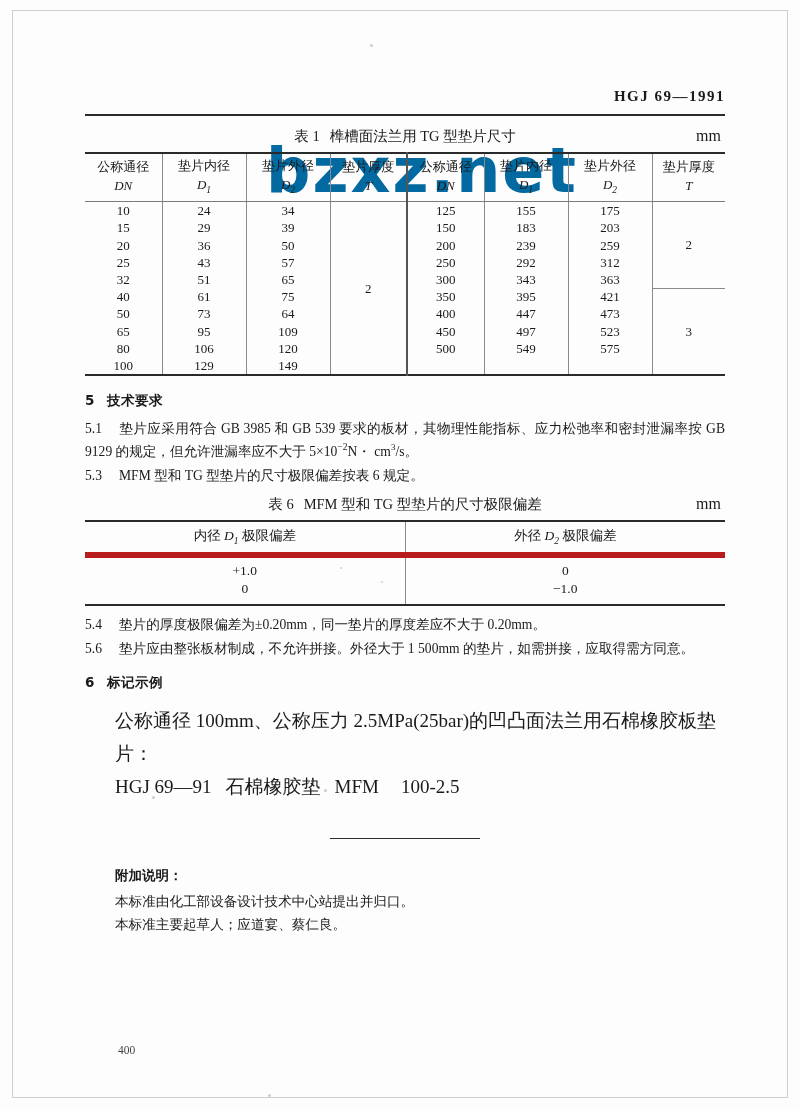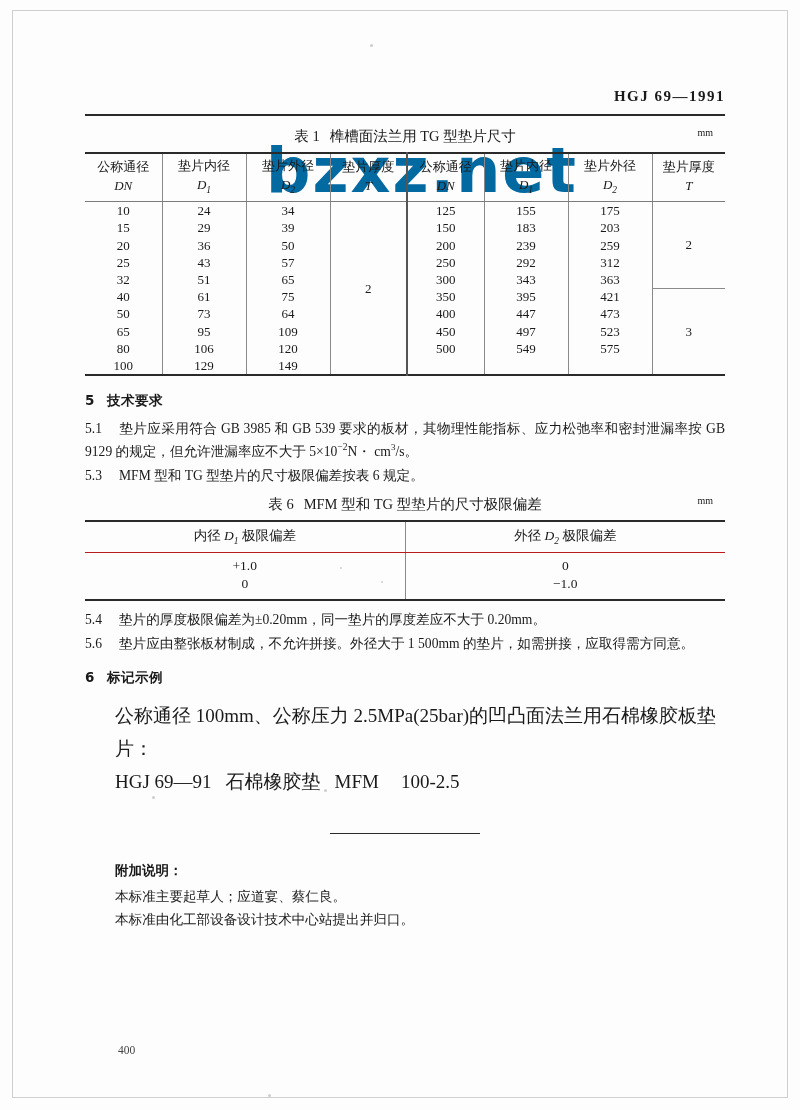--- a/index.html
+++ b/index.html
@@ -74,23 +74,23 @@
   .table-caption {
     position: relative;
     text-align: center;
     font-size: 14.5px;
     margin-top: 11px;
     margin-bottom: 6px;
     font-family: "Liberation Serif", serif;
   }
   .table-caption .unit {
     position: absolute;
-    right: 12px;
+    right: 4px;
     top: 0;
-    font-size: 10px;
+    font-size: 16px;
   }
   .cap-sp { display: inline-block; width: 10px; }
 
   
   table.gtab {
     border-collapse: collapse;
     width: 640px;
     font-size: 13px;
     font-family: "Liberation Serif", serif;
   }
@@ -141,21 +141,21 @@
   table.tab6 {
     border-collapse: collapse;
     width: 640px;
     font-size: 13.5px;
     font-family: "Liberation Serif", serif;
   }
   table.tab6 th {
     font-weight: normal;
     text-align: center;
     padding: 5px 0 6px 0;
-    border-bottom: 1px solid #b91c1c;
+    border-bottom: 6px solid #b91c1c;
   }
   table.tab6 td {
     text-align: center;
     padding: 4px 0 6px 0;
     line-height: 1.35;
   }
 
   
   .example {
     font-size: 19px;
@@ -420,20 +420,20 @@
       <div>公称通径 100mm、公称压力 2.5MPa(25bar)的凹凸面法兰用石棉橡胶板垫片：</div>
       <div>
         <span>HGJ 69—91</span><span class="gap-sm"></span><span>石棉橡胶垫</span><span class="gap-sm"></span><span>MFM</span><span class="gap-md"></span><span>100-2.5</span>
       </div>
     </div>
 
     <div class="mid-divider"></div>
 
     <div class="appendix">
       <div class="appendix-title">附加说明：</div>
+      <div class="appendix-line">本标准由化工部设备设计技术中心站提出并归口。</div>
       <div class="appendix-line">本标准主要起草人；应道宴、蔡仁良。</div>
-      <div class="appendix-line">本标准由化工部设备设计技术中心站提出并归口。</div>
     </div>
 
   </div>
 
   <div class="page-number">400</div>
 </div>
 
 </body></html>

